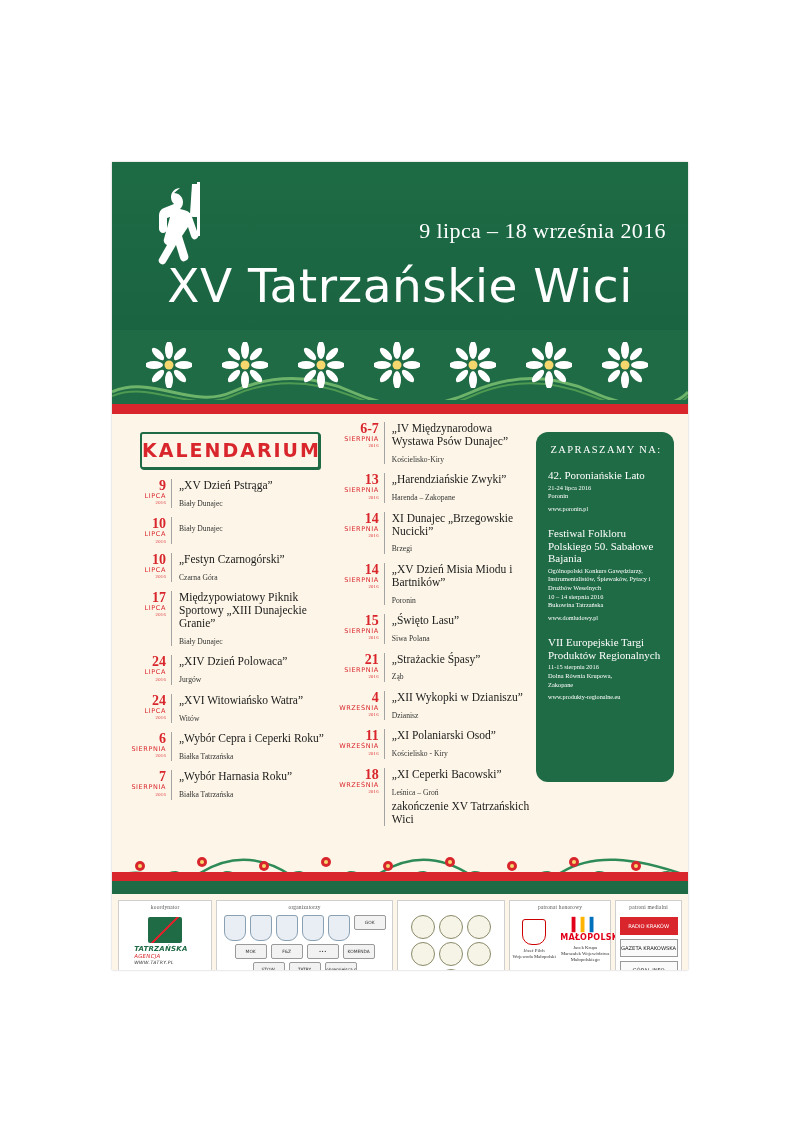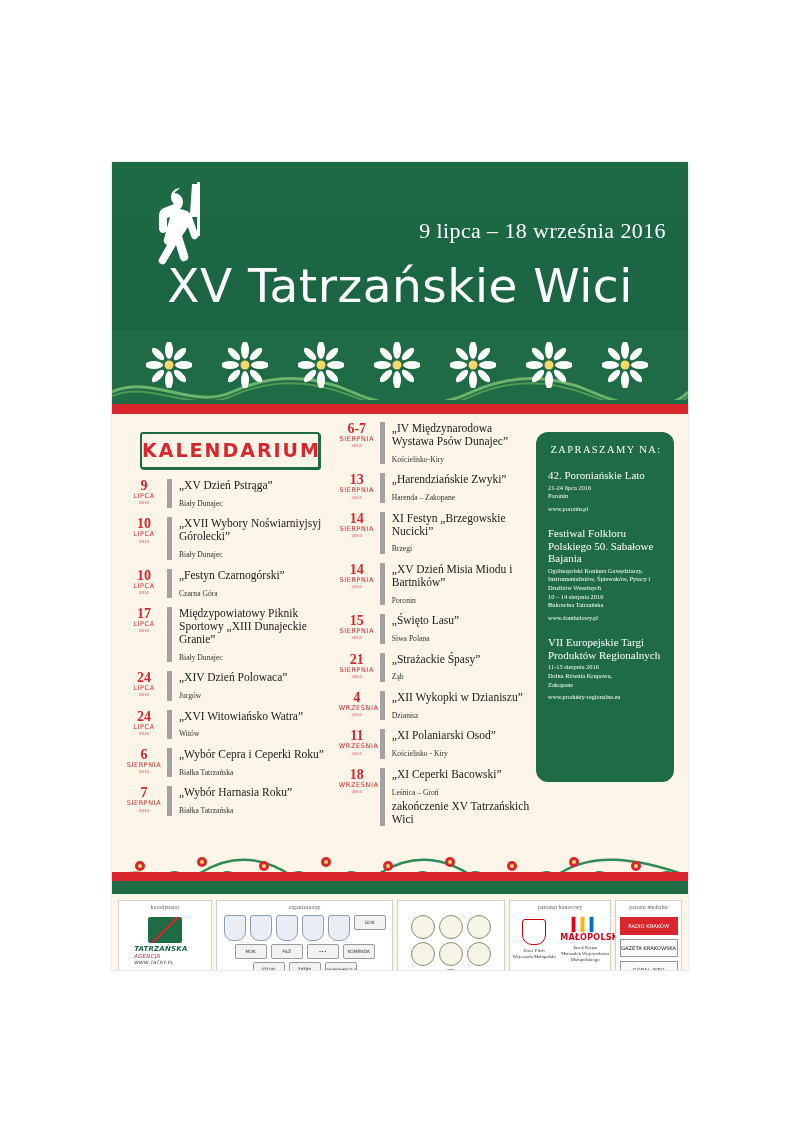--- a/index.html
+++ b/index.html
@@ -123,25 +123,25 @@
   }
 
   .ev {
     display: flex;
     margin-bottom: 9px;
     line-height: 1.12;
   }
   .ev .date {
     width: 46px;
     flex: 0 0 46px;
-    text-align: center;
+    text-align: right;
     color: #d9262c;
     padding-right: 5px;
     box-sizing: border-box;
-    border-right: 5px solid #a3a3a3;
+    border-right: 1px solid #a3a3a3;
   }
   .ev .date .d {
     font-size: 14px;
     font-weight: bold;
     font-family: "Liberation Serif", serif;
     display: block;
     line-height: 1;
   }
   .ev .date .m {
     font-size: 6.5px;
@@ -478,21 +478,20 @@
         </div>
       </div>
 
       <div class="ev">
         <div class="date">
           <span class="d">10</span>
           <span class="m">LIPCA</span>
           <span class="y">2016</span>
         </div>
         <div class="body">
-          <div class="name">„XVII Wybory Noświarniyjsyj Górolecki”</div>
           <div class="place">Biały Dunajec</div>
         </div>
       </div>
 
       <div class="ev">
         <div class="date">
           <span class="d">10</span>
           <span class="m">LIPCA</span>
           <span class="y">2016</span>
         </div>
@@ -588,21 +587,21 @@
         </div>
       </div>
 
       <div class="ev">
         <div class="date">
           <span class="d">14</span>
           <span class="m">SIERPNIA</span>
           <span class="y">2016</span>
         </div>
         <div class="body">
-          <div class="name">XI Festyn „Brzegowskie Nucicki”</div>
+          <div class="name">XI Dunajec „Brzegowskie Nucicki”</div>
           <div class="place">Brzegi</div>
         </div>
       </div>
 
       <div class="ev">
         <div class="date">
           <span class="d">14</span>
           <span class="m">SIERPNIA</span>
           <span class="y">2016</span>
         </div>

